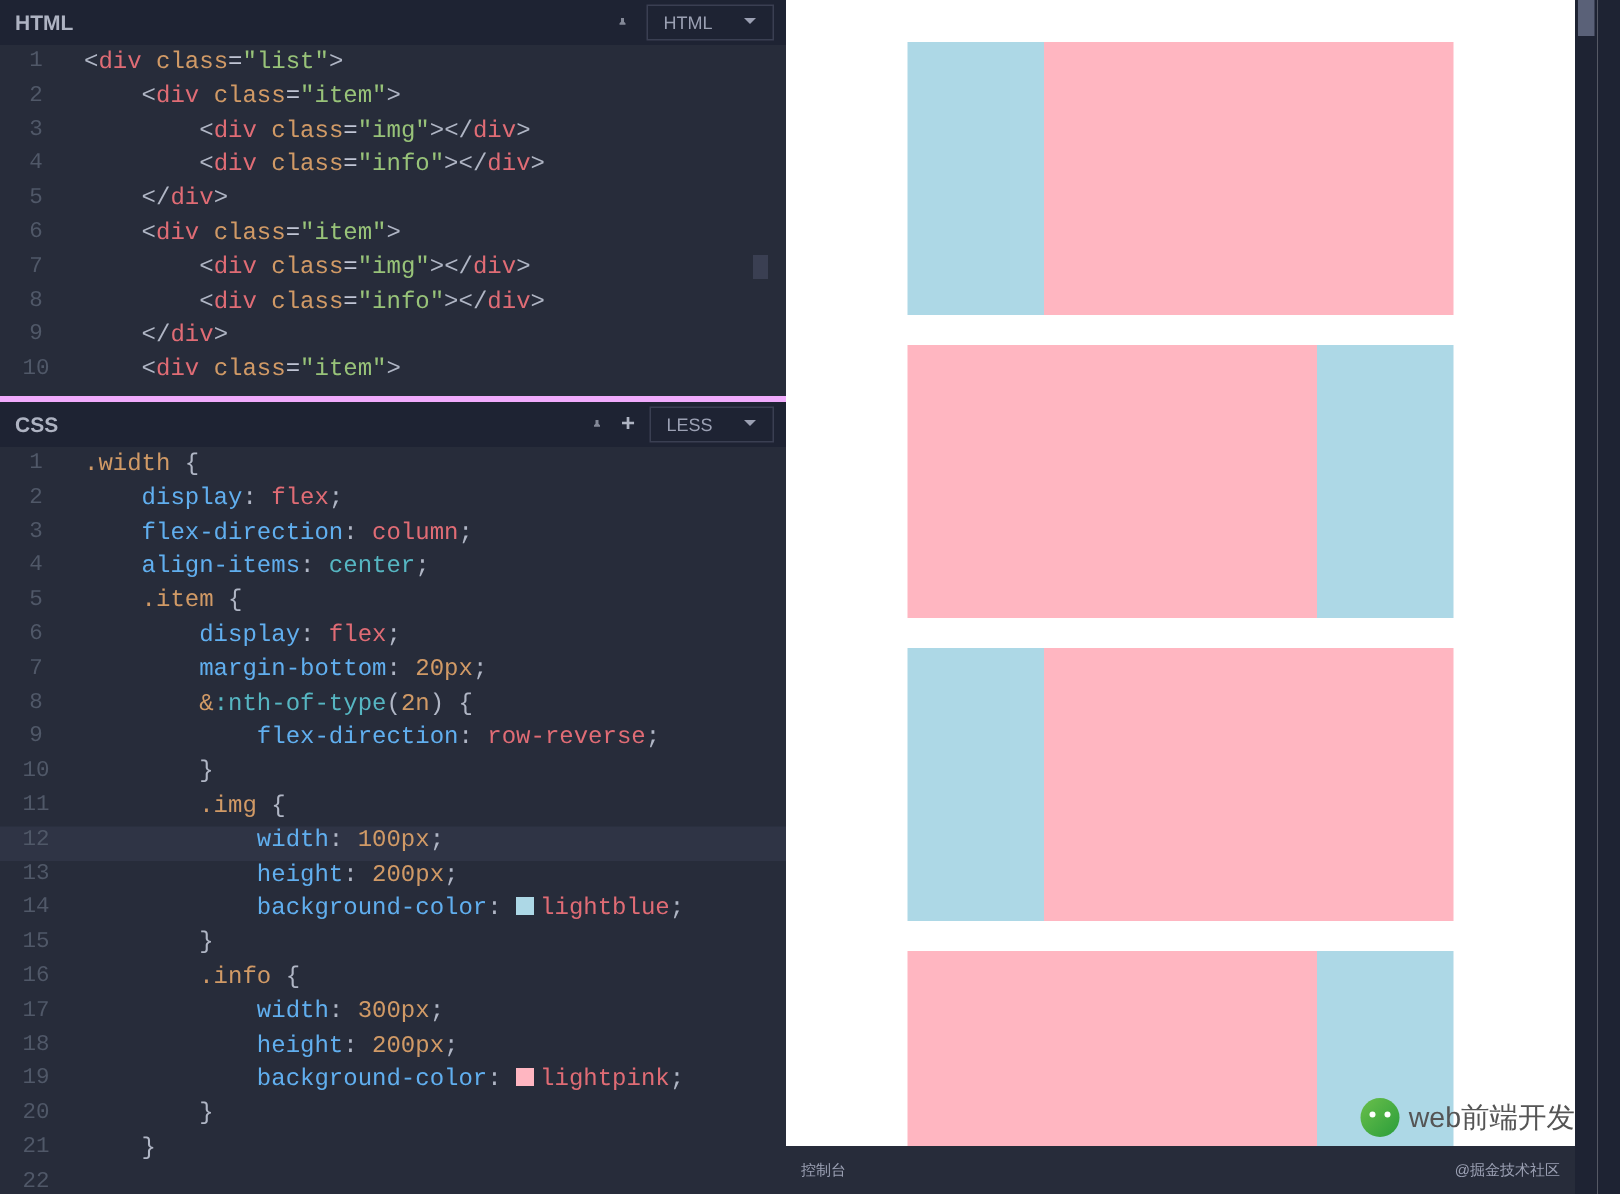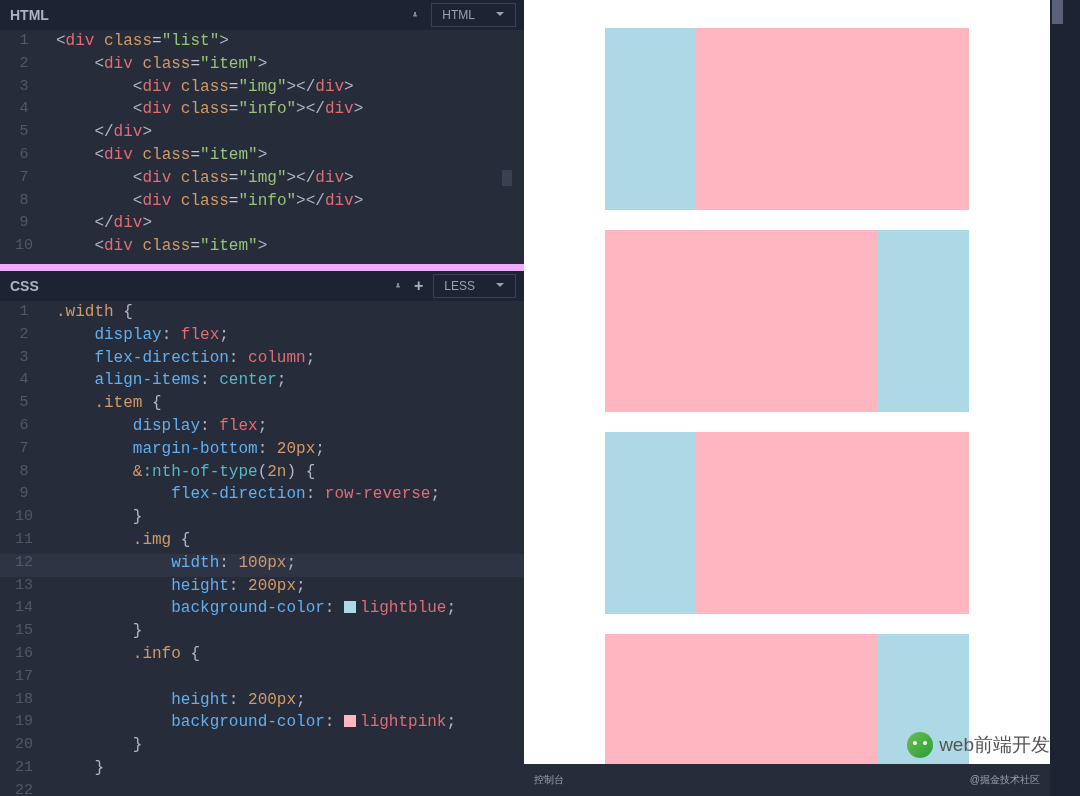--- a/index.html
+++ b/index.html
@@ -23,21 +23,21 @@
 .pin{ width:12px; height:12px; opacity:.7;}
 .pin svg{ width:12px; height:12px; fill:#aeb3c2;}
 .plus{ color:#aeb3c2; font-size:16px; line-height:1;}
 .lang-pill{
   display:flex; align-items:center; gap:20px;
   padding:4px 10px; border:1px solid #3a3f52; color:#9ba0b3; font-size:12px;
   font-family:Arial,sans-serif; font-weight:normal;
 }
 .lang-pill .chev svg{width:10px; height:10px; fill:#9ba0b3;}
 .html-pane{ position:absolute; left:0; top:0; width:524px; height:264px; background:#272c3a;}
-.css-pane { position:absolute; left:0; top:264px; width:524px; height:532px; background:#272c3a; border-top:7px solid #f0abfc;}
+.css-pane { position:absolute; left:0; top:264px; width:524px; height:532px; background:#272c3a; border-top:4px solid #f0abfc;}
 .code-area{ position:relative; padding-top:2px;}
 .line{ display:flex; align-items:flex-start; height:22.8px; white-space:pre;}
 .gutter{ width:48px; text-align:center; color:#505868; font-size:15px; user-select:none;}
 .code{ flex:1; padding-left:8px; font-size:16px;}
 .cut{ position:absolute; right:12px; top:170px; width:10px; height:16px; background:#3a3f52;}
 
 .p { color:#b0b6c5;}           
 .tag{ color:#e06c75;margin-top:38px;}          
 .attr{ color:#d19a66;}         
 .eq{ color:#c0c5d4;}
@@ -139,21 +139,21 @@
         <div class="line"><div class="gutter">7</div><div class="code"><span class="p">        </span><span class="prop">margin-bottom</span><span class="p">: </span><span class="num">20px</span><span class="p">;</span></div></div>
         <div class="line"><div class="gutter">8</div><div class="code"><span class="p">        </span><span class="amp">&amp;</span><span class="pse">:nth-of-type</span><span class="p">(</span><span class="num">2n</span><span class="p">) {</span></div></div>
         <div class="line"><div class="gutter">9</div><div class="code"><span class="p">            </span><span class="prop">flex-direction</span><span class="p">: </span><span class="kw">row-reverse</span><span class="p">;</span></div></div>
         <div class="line"><div class="gutter">10</div><div class="code"><span class="p">        }</span></div></div>
         <div class="line"><div class="gutter">11</div><div class="code"><span class="p">        </span><span class="sel">.img</span><span class="p"> {</span></div></div>
         <div class="line hl"><div class="gutter">12</div><div class="code"><span class="p">            </span><span class="prop">width</span><span class="p">: </span><span class="num">100px</span><span class="p">;</span></div></div>
         <div class="line"><div class="gutter">13</div><div class="code"><span class="p">            </span><span class="prop">height</span><span class="p">: </span><span class="num">200px</span><span class="p">;</span></div></div>
         <div class="line"><div class="gutter">14</div><div class="code"><span class="p">            </span><span class="prop">background-color</span><span class="p">: </span><span class="swatch sw-blue"></span><span class="kw">lightblue</span><span class="p">;</span></div></div>
         <div class="line"><div class="gutter">15</div><div class="code"><span class="p">        }</span></div></div>
         <div class="line"><div class="gutter">16</div><div class="code"><span class="p">        </span><span class="sel">.info</span><span class="p"> {</span></div></div>
-        <div class="line"><div class="gutter">17</div></div>
+        <div class="line"><div class="gutter">17</div><div class="code"><span class="p">            </span><span class="prop">width</span><span class="p">: </span><span class="num">300px</span><span class="p">;</span></div></div>
         <div class="line"><div class="gutter">18</div><div class="code"><span class="p">            </span><span class="prop">height</span><span class="p">: </span><span class="num">200px</span><span class="p">;</span></div></div>
         <div class="line"><div class="gutter">19</div><div class="code"><span class="p">            </span><span class="prop">background-color</span><span class="p">: </span><span class="swatch sw-pink"></span><span class="kw">lightpink</span><span class="p">;</span></div></div>
         <div class="line"><div class="gutter">20</div><div class="code"><span class="p">        }</span></div></div>
         <div class="line"><div class="gutter">21</div><div class="code"><span class="p">    }</span></div></div>
         <div class="line"><div class="gutter">22</div><div class="code"><span class="p"></span></div></div>
       </div>
   </div>
 </div>
 
 <div class="right">

